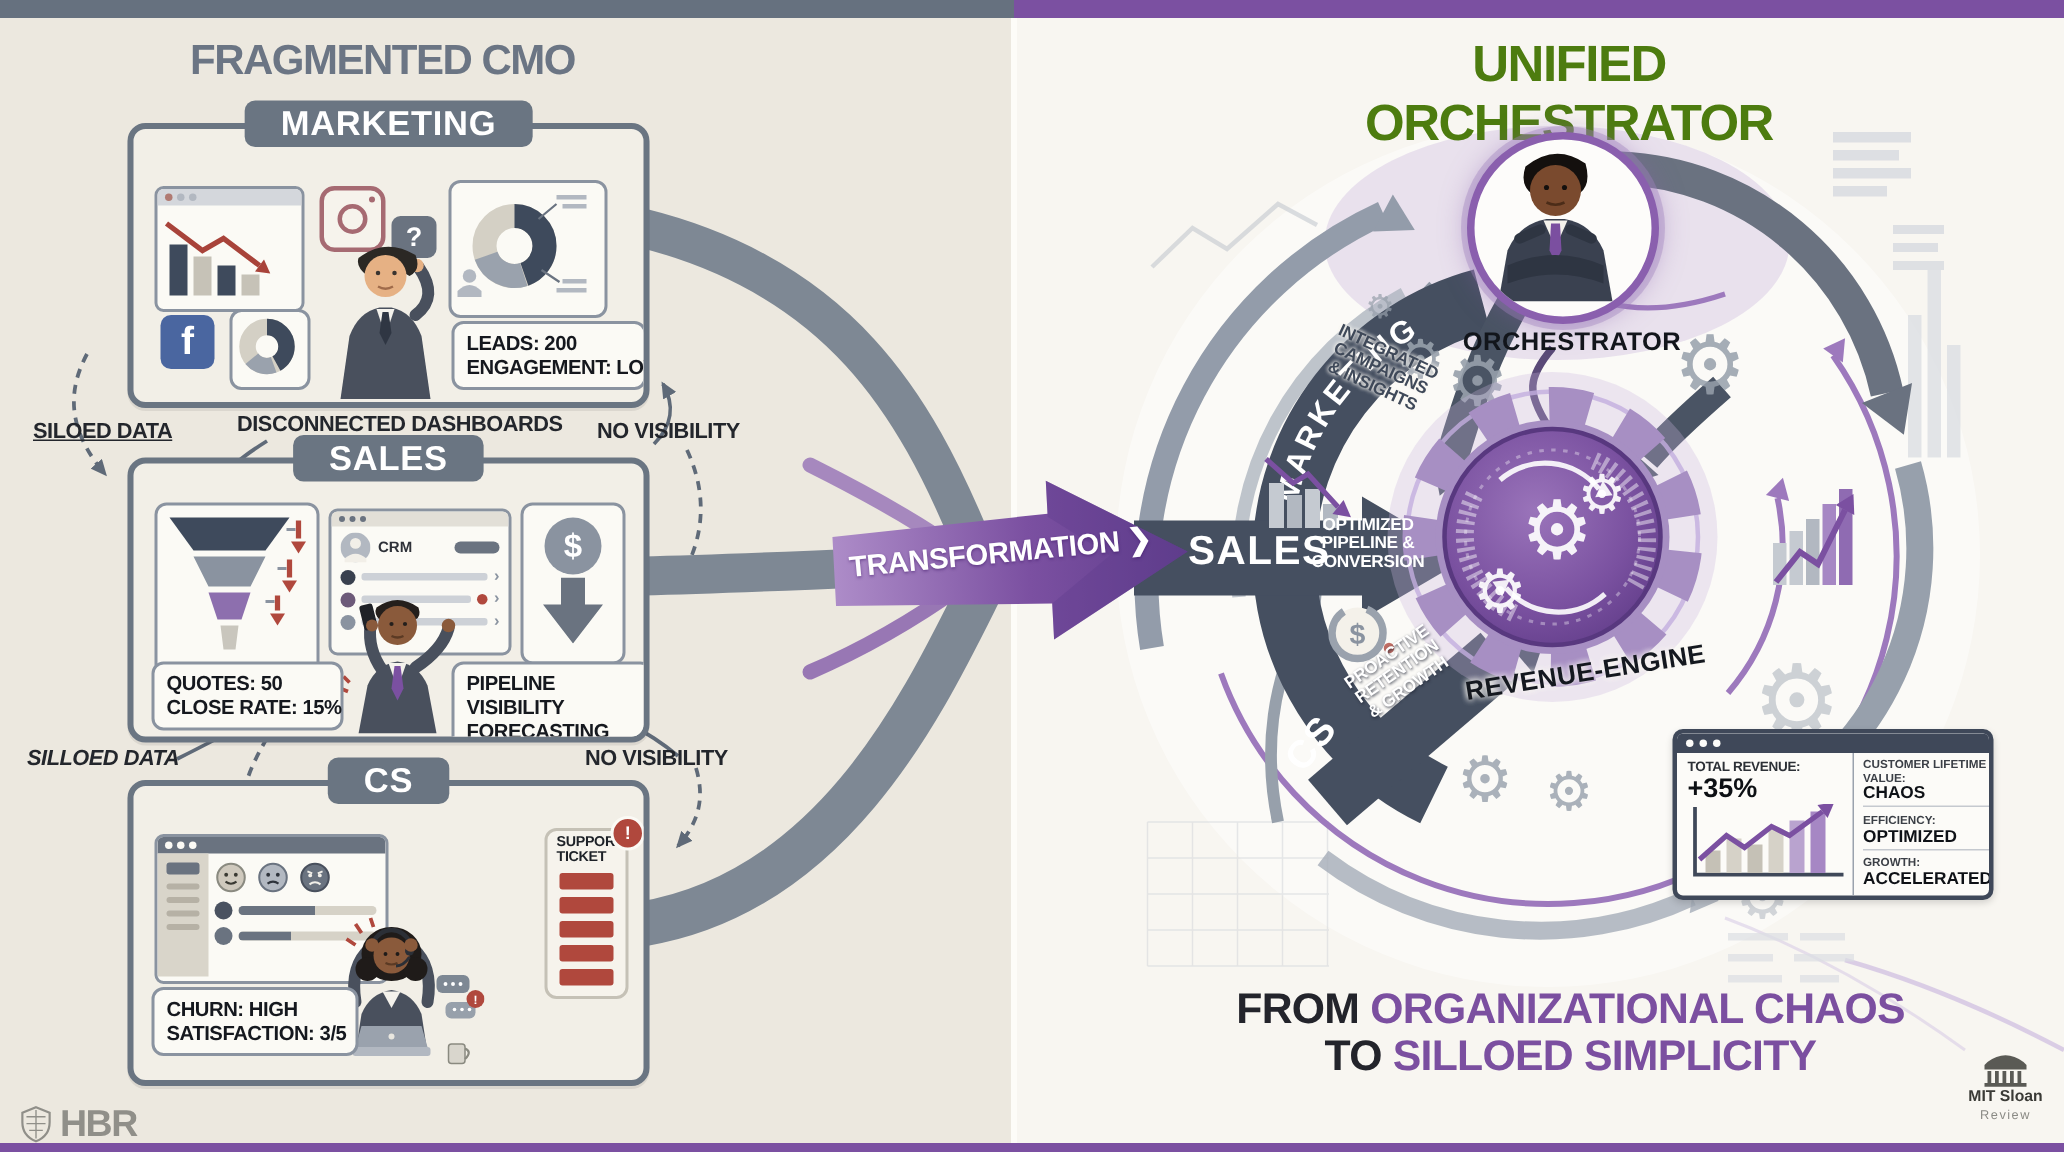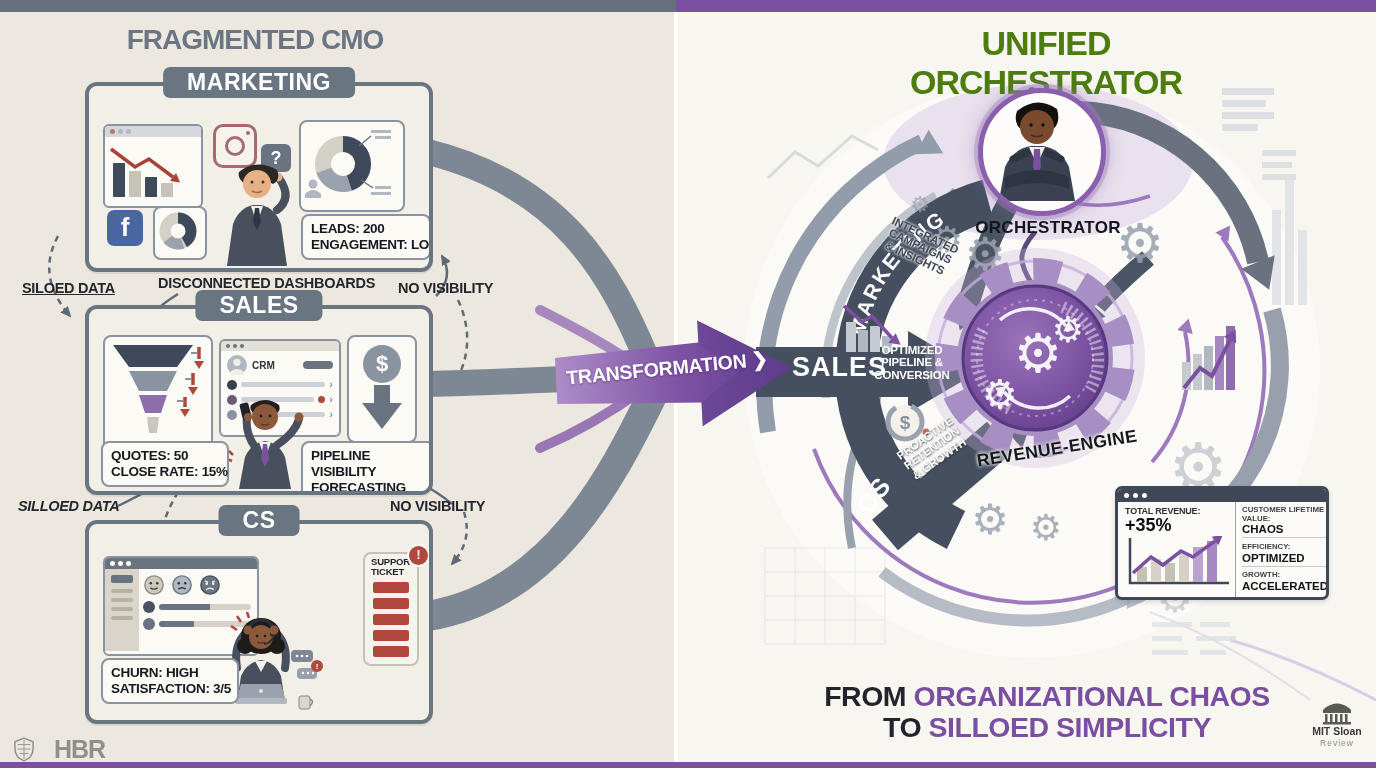--- a/index.html
+++ b/index.html
@@ -64,25 +64,25 @@
   .dash .body{display:flex;height:95px;}
   .dash .dl{width:118px;padding:4px 2px 2px 7px;border-right:1.5px solid #9aa2ad;}
   .dash .lab{font-weight:bold;font-size:9px;color:#2c3036;letter-spacing:-.2px;}
   .dash .val{font-weight:bold;font-size:18px;color:#0d1014;margin-top:-1px;}
   .dash .dr{flex:1;padding:3px 6px;display:flex;flex-direction:column;justify-content:space-between;}
   .dash .mg{border-bottom:1px solid #c5c9cf;padding:1px 0 2px 0;}
   .dash .mg:last-child{border-bottom:none;}
   .dash .mlab{font-weight:bold;font-size:7.8px;color:#3b3f46;line-height:1.1;}
   .dash .mval{font-weight:bold;font-size:11.5px;color:#0e1116;line-height:1.05;}
   
-  .tagline{left:752px;top:658px;width:590px;text-align:center;font-weight:bold;font-size:28.5px;line-height:31px;letter-spacing:-.5px;margin-top:23px;}
+  .tagline{left:752px;top:658px;width:590px;text-align:center;font-weight:bold;font-size:28.5px;line-height:31px;letter-spacing:-.5px;}
   .tagline .dk{color:#23242b;}
   .tagline .pp{color:#7b4fa0;}
   
-  .hbr{left:14px;top:735px;display:flex;align-items:center;gap:20px;color:#908f89;}
+  .hbr{left:14px;top:735px;display:flex;align-items:center;gap:6px;color:#908f89;}
   .hbr .t{font-weight:bold;font-size:25px;letter-spacing:-1px;}
   .mit{left:1302px;top:700px;width:70px;text-align:center;color:#3a3a36;}
   .mit .t1{font-weight:bold;font-size:10.5px;line-height:1.1;}
   .mit .t2{font-size:8.5px;color:#8a8a85;letter-spacing:1px;line-height:1.2;}
   .facegrid{display:flex;gap:6px;align-items:center;margin:5px 0 0 4px;}
 </style>
 </head>
 <body>
 
 <div class="stage">

